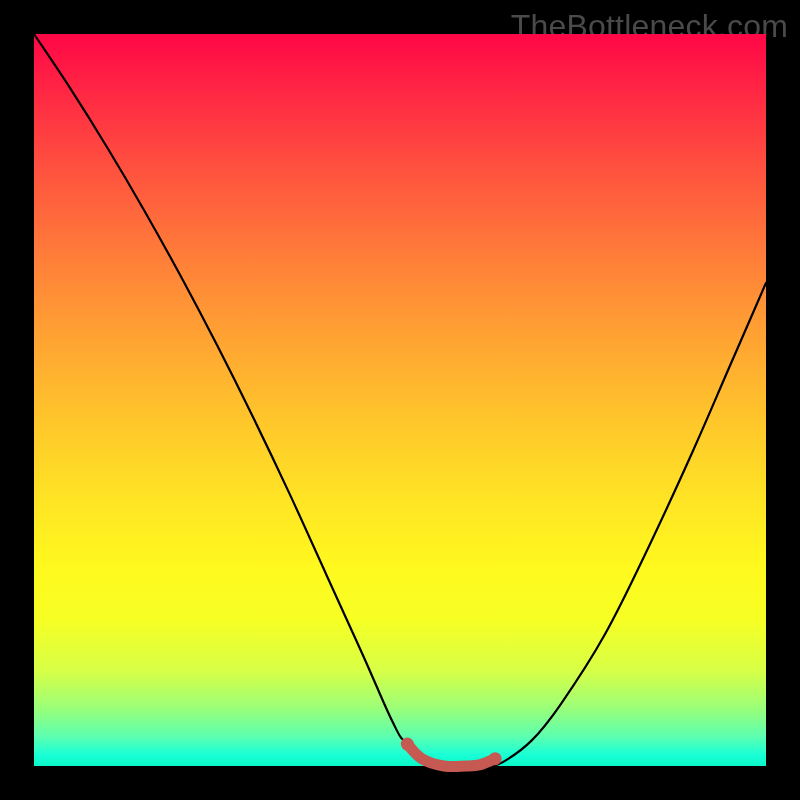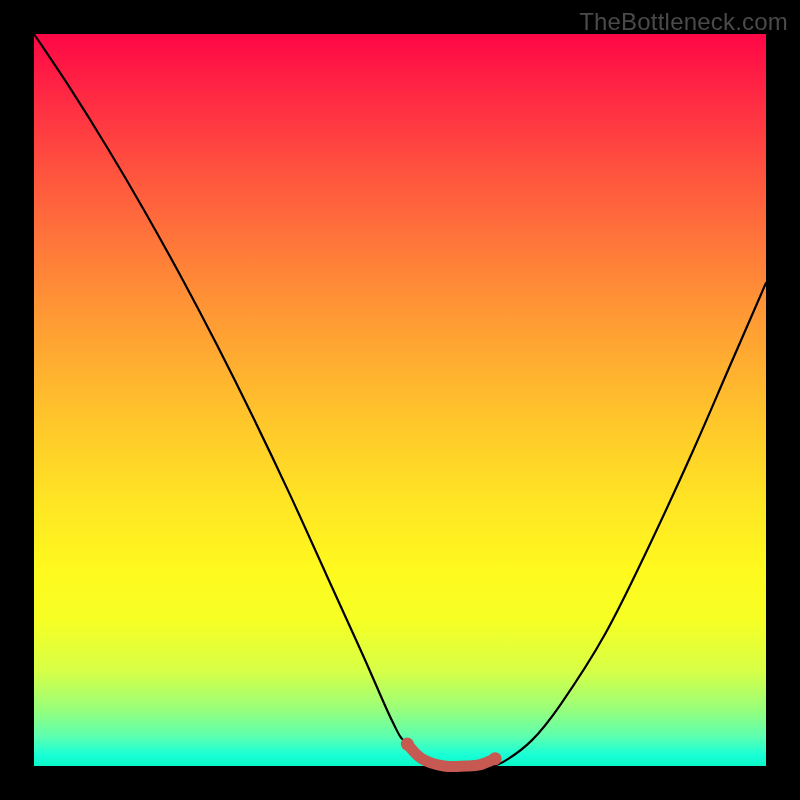--- a/index.html
+++ b/index.html
@@ -15,21 +15,21 @@
     position: relative;
     width: 800px;
     height: 800px;
     background: #000;
   }
   .watermark {
     position: absolute;
     top: 8px;
     right: 12px;
     color: #4a4a4a;
-    font-size: 24px;
+    font-size: 32px;
     font-weight: 500;
     letter-spacing: 0.2px;
     user-select: none;
   }
   .plot-area {
     position: absolute;
     left: 34px;
     top: 34px;
     width: 732px;
     height: 732px;

